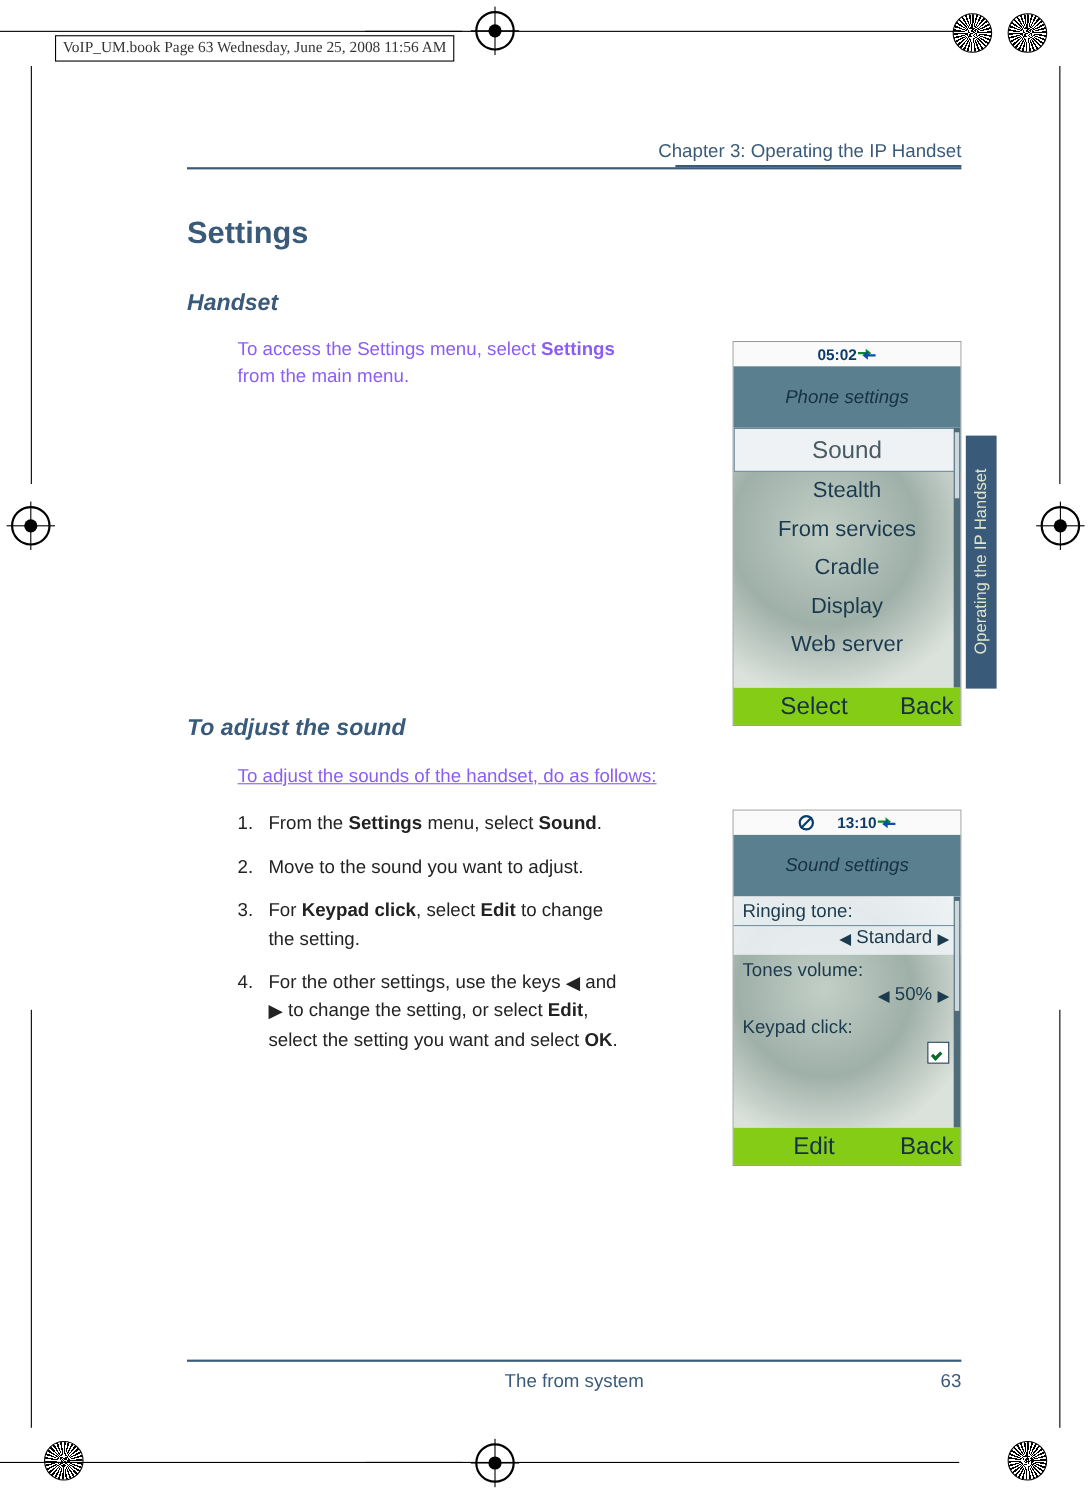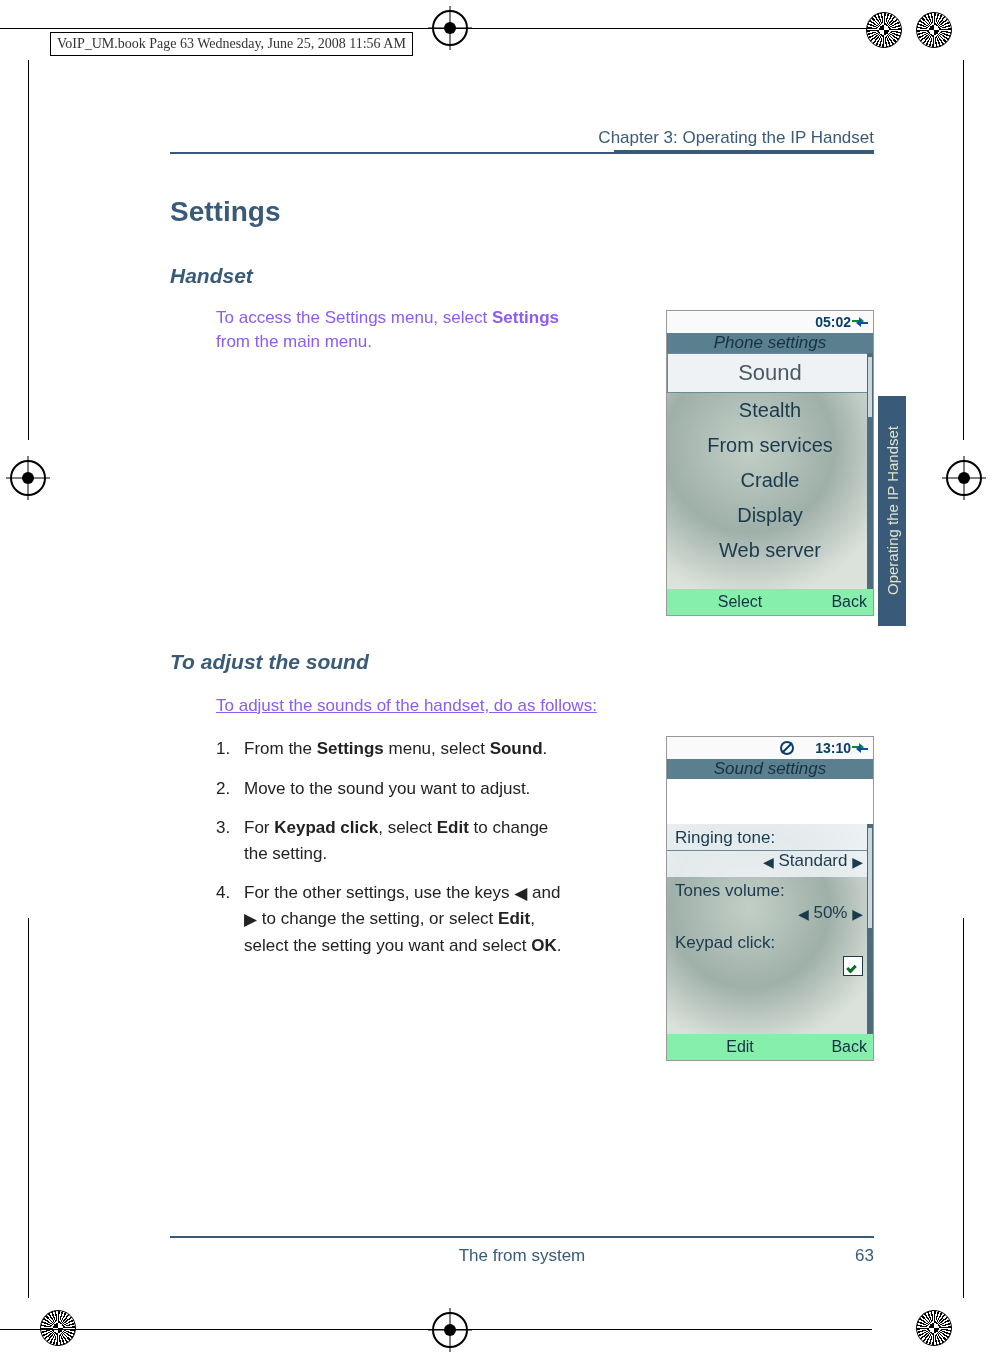--- a/index.html
+++ b/index.html
@@ -86,47 +86,47 @@
   ol.steps li { margin-bottom:14px; padding-left:28px; position:relative; }
   ol.steps li .num { position:absolute; left:0; }
   .bold { font-weight:700; }
 
   .phone {
     position:absolute; width:208px; border:1px solid #999;
     font-family: Arial, sans-serif;
     background:#fff;
   }
   .phone .statusbar {
-    height:22px; background:#fafafa; display:flex; align-items:center; justify-content:flex-end;
+    height:22px; background:#fafafa; display:flex; align-items:center; justify-content:center;
     padding:0 4px; font-size:14px; color:#0a3d6b; font-weight:600;
   }
   .arrows-icon { width:18px; height:14px; position:relative; }
   .arrows-icon svg { width:18px; height:14px; }
   .phone .titlebar {
-    background:#5a808f; color:#163045; text-align:center; font-size:17px; padding:0 0;
+    background:#5a808f; color:#163045; text-align:center; font-size:17px; padding:18px 0;
     position:relative;
   }
   .phone .titlebar.thin { font-style:italic; }
   .phone .body {
     background: radial-gradient(circle at 40% 40%, #c2cfc7 0%, #9fb0a8 45%, #dbe2dc 80%);
     min-height: 236px;
     position:relative;
   }
   .phone .item {
     text-align:center; font-size:20px; color:#1b3a4d; padding:6px 0;
   }
   .phone .item.sel {
     background:#eef2f4; border:1px solid #6b8a9a; margin:0; font-size:22px; color:#4a5a62;
   }
   .phone .scrollbar {
     position:absolute; right:0; top:0; bottom:0; width:6px; background:#4e6c7a;
   }
   .phone .scrollbar .thumb { position:absolute; left:1px; top:4px; width:4px; height:60px; background:#cdd7de; }
   .phone .softkeys {
-    background:#86efac; color:#163045; display:flex; font-size:16px; padding:4px 6px;
+    background:#84cc16; color:#163045; display:flex; font-size:22px; padding:4px 6px;
   }
   .phone .softkeys .l { flex:1; text-align:center; }
   .phone .softkeys .r { width:60px; text-align:right; }
 
   .phone .setting-row {
     padding:4px 8px 2px; font-size:17px; color:#1b3a4d;
   }
   .phone .setting-row.sel { background:rgba(240,244,248,0.85); border-bottom:1px solid #6b8a9a; }
   .phone .setting-val {
     text-align:right; padding:0 10px 6px; font-size:17px; color:#1b3a4d;
@@ -250,21 +250,21 @@
       <span>13:10</span>
     </span>
     <span class="arrows-icon">
       <svg viewBox="0 0 18 14">
           <path d="M1 5 L8 5 L8 2 L13 6 L8 10 L8 7 L1 7 Z" fill="#0b8a2e"></path>
           <path d="M17 9 L10 9 L10 12 L5 8 L10 4 L10 7 L17 7 Z" fill="#0b4fa8"></path>
         </svg>
     </span>
   </div>
   <div class="titlebar thin">Sound settings</div>
-  <div class="body" style="min-height:210px;margin-top:45px;">
+  <div class="body" style="min-height:210px;">
     <div class="setting-row sel">Ringing tone:</div>
     <div class="setting-val sel" style="background:rgba(240,244,248,0.85);">
       <span class="tri">◀</span> <span>Standard</span> <span class="tri">▶</span>
     </div>
     <div class="setting-row">Tones volume:</div>
     <div class="setting-val">
       <span class="tri">◀</span> <span>50%</span> <span class="tri">▶</span>
     </div>
     <div class="setting-row">Keypad click:</div>
     <div class="setting-val">

